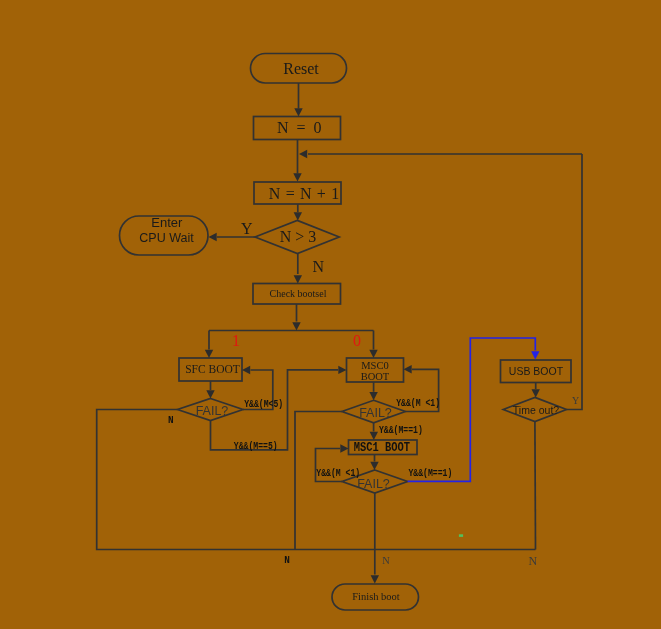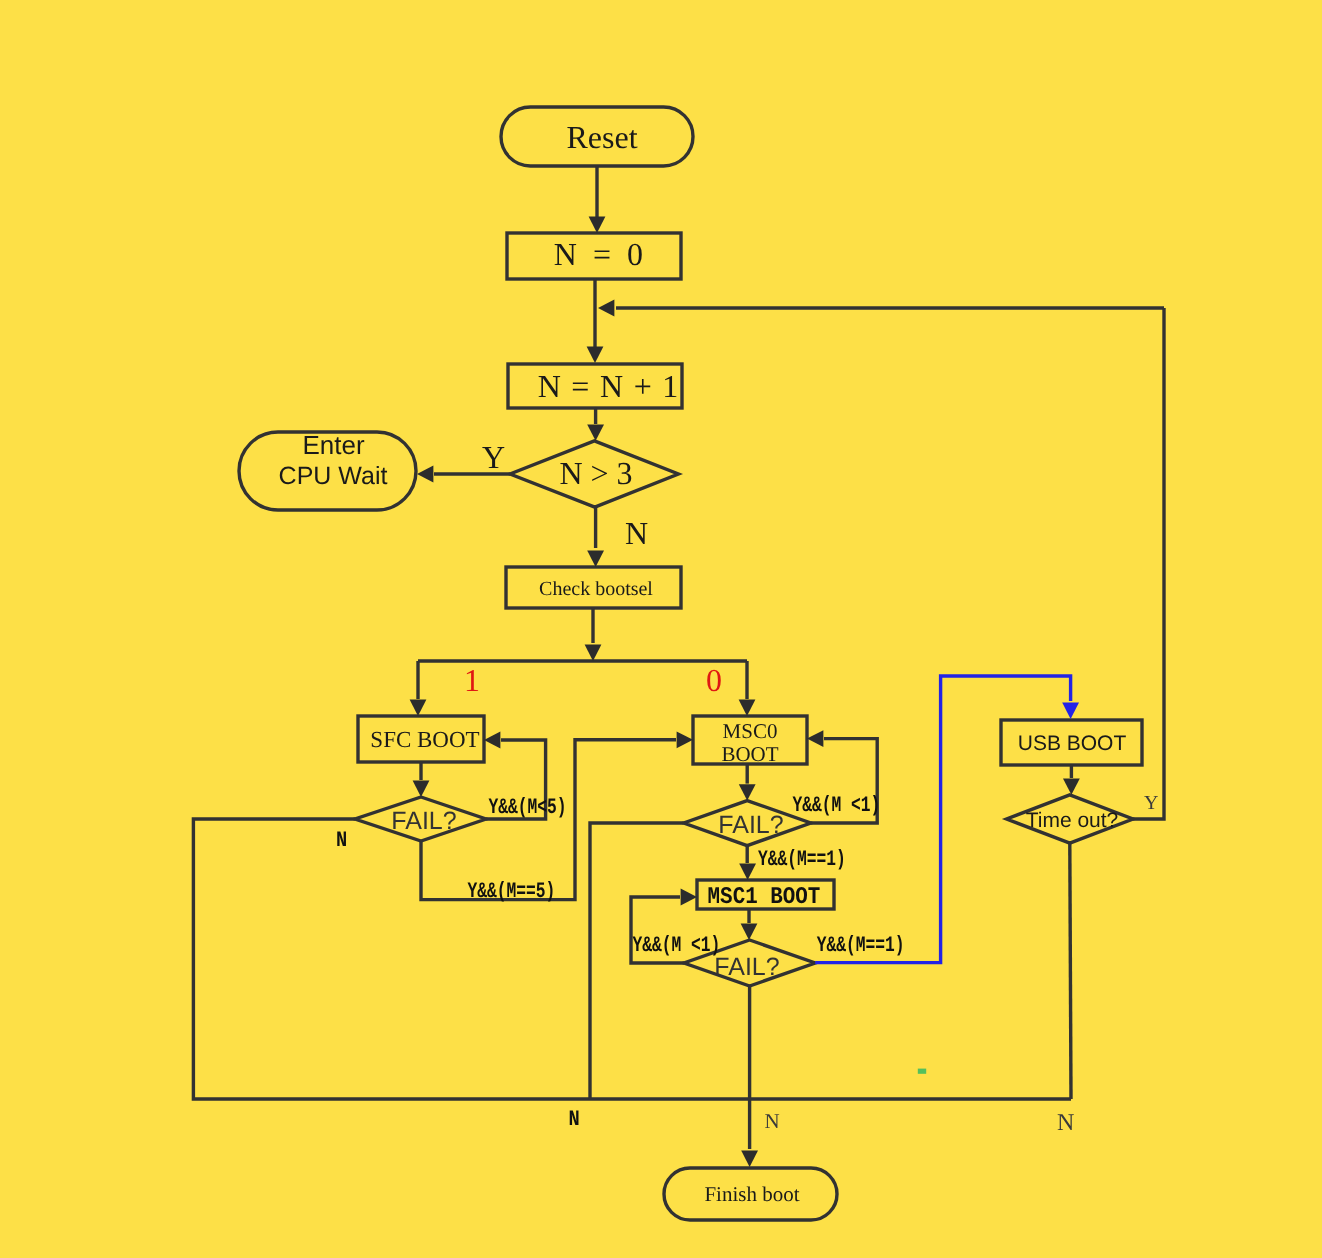--- a/index.html
+++ b/index.html
@@ -1,16 +1,16 @@
 <!DOCTYPE html>
 <html><head>
 <meta charset="utf-8">
 <style>
 html,body{margin:0;padding:0;background:#ffffff;}
-#wrap{position:relative;width:661px;height:629px;background:#fde047;overflow:hidden;text-decoration:underline;}
+#wrap{position:relative;width:661px;height:629px;background:#a16207;overflow:hidden;text-decoration:underline;}
 svg text{}
 </style>
 </head>
 <body>
 <div id="wrap">
 <svg width="661" height="629" viewBox="0 0 661 629" font-family="Liberation Serif" fill="#1a1a1a">
 <g fill="none" stroke="#323232" stroke-width="1.7">
 
 <rect x="250.5" y="53.5" width="96" height="29.5" rx="14.7" ry="14.7"></rect>
 

